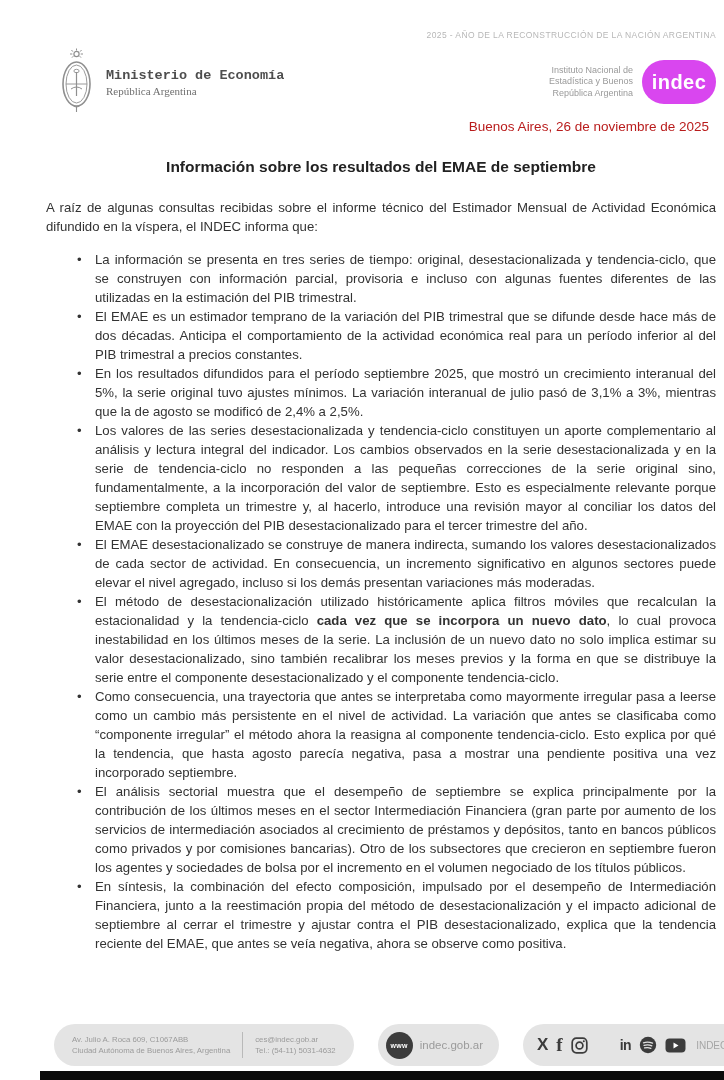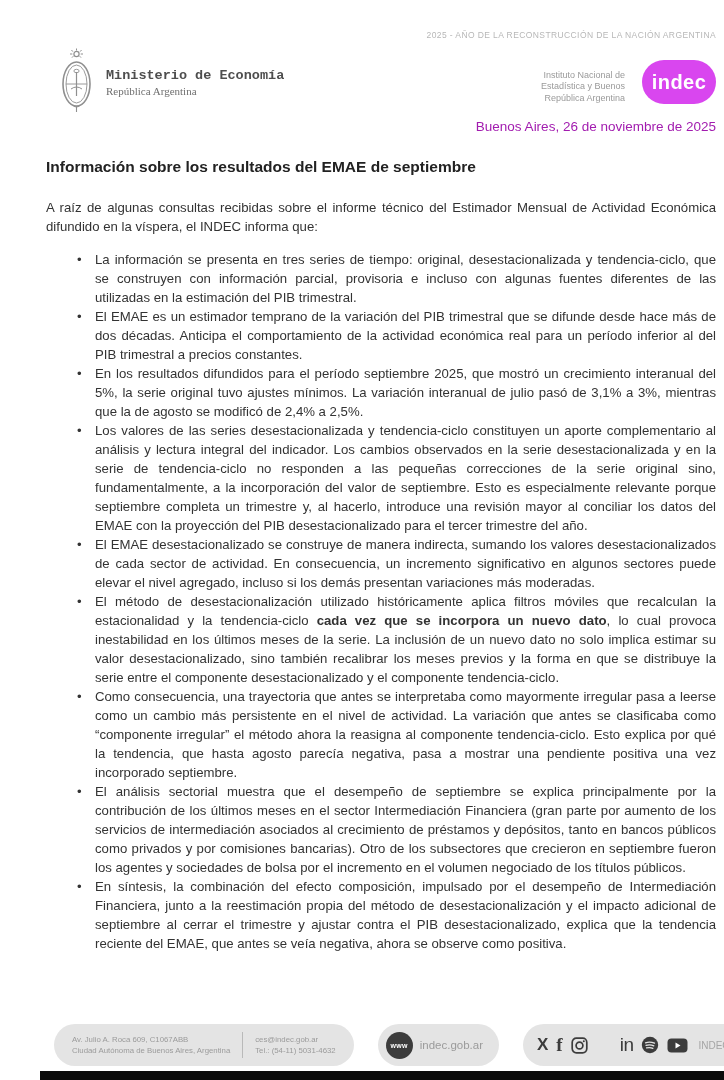--- a/index.html
+++ b/index.html
@@ -44,22 +44,22 @@
     font-family: "Liberation Serif", serif;
     font-size: 11px;
     color: #6f6f6f;
     margin-top: 2px;
   }
   .institute-block {
     position: absolute;
     top: 60px;
     right: 8px;
     display: flex;
-    align-items: flex-end;
-    gap: 17px;
+    align-items: center;
+    gap: 9px;
   }
   .institute-text {
     text-align: right;
     font-size: 9px;
     line-height: 11.5px;
     color: #9a9a9a;
   }
   .indec-logo {
     width: 74px;
     height: 44px;
@@ -69,33 +69,34 @@
     display: flex;
     align-items: center;
     justify-content: center;
     font-size: 20px;
     font-weight: bold;
     letter-spacing: 0.5px;
   }
   .dateline {
     position: absolute;
     top: 119px;
-    right: 8px;
+    right: 15px;
     font-size: 13.5px;
-    color: #a21caf;
+    color: #b91c1c;
   }
 
   
   .content {
     position: absolute;
     top: 158px;
     left: 46px;
     width: 670px;
   }
   .doc-title {
+    text-align: center;
     font-size: 15.5px;
     font-weight: bold;
     color: #222;
     margin-bottom: 22px;
   }
   .intro {
     font-size: 13.2px;
     line-height: 19px;
     text-align: justify;
     color: #333;
@@ -166,21 +167,21 @@
   .pill-social { padding: 0 14px; gap: 8px; }
   .soc-icon {
     display: inline-flex;
     align-items: center;
     justify-content: center;
     color: #3c3c3c;
     height: 20px;
   }
   .soc-x { font-size: 17px; font-weight: 800; }
   .soc-f { font-family: "Liberation Serif", serif; font-size: 19px; font-weight: bold; }
-  .soc-in { font-size: 19px; font-weight: 400; letter-spacing: -0.5px; padding-left: 24px; }
+  .soc-in { font-size: 14px; font-weight: 700; letter-spacing: -0.5px; padding-left: 24px; }
   .soc-handle { font-size: 10px; color: #a5a5a5; margin-left: 2px; }
 
   .bottom-bar {
     position: absolute;
     left: 40px;
     right: 0;
     bottom: 0;
     height: 9px;
     background: #0b0b0b;
   }

